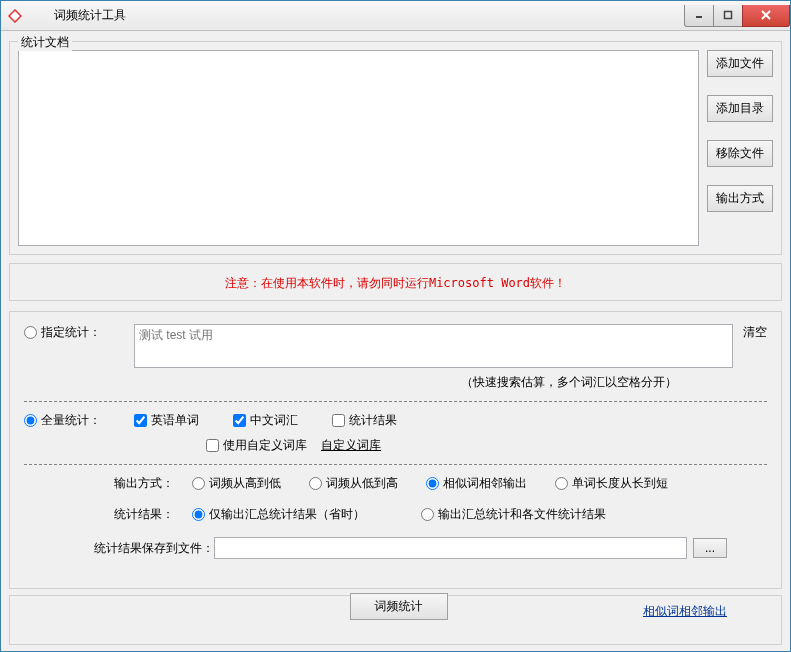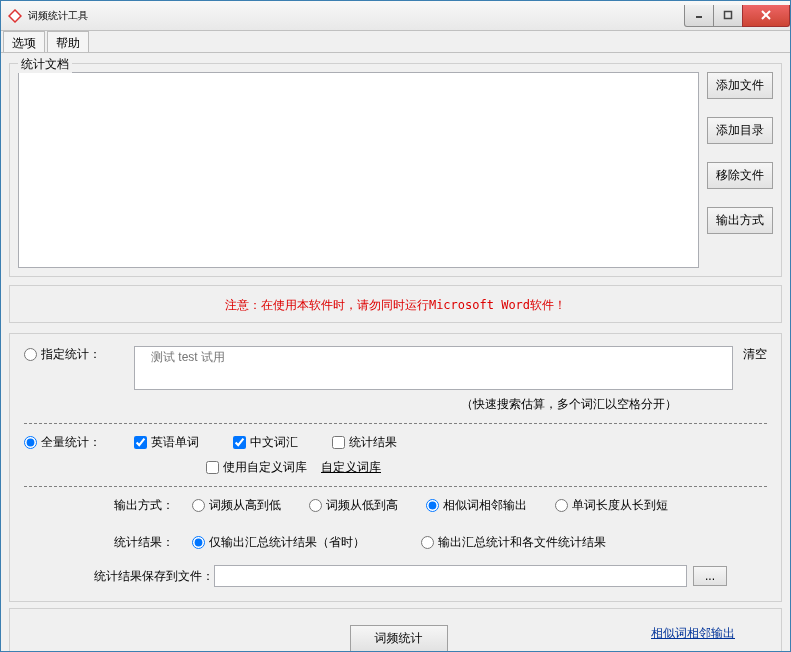--- a/index.html
+++ b/index.html
@@ -14,21 +14,21 @@
 }
 
 .titlebar {
   height: 30px;
   background: linear-gradient(to bottom, #f8f8f8, #e8e8e8);
   border-bottom: 1px solid #c0c0c0;
   display: flex; align-items: center;
   padding-left: 6px;
 }
 .titlebar .icon { width: 16px; height: 16px; margin-right: 5px; display:flex; align-items:center; justify-content:center; }
-.titlebar .title { flex: 1; font-size: 10px; color: #000; }
+.titlebar .title { flex: 1; font-size: 12px; color: #000; margin-left: 26px; }
 .winbtns { display: flex; height: 22px; }
 .winbtn {
   width: 30px; height: 22px;
   border: 1px solid #8a8a8a; border-top: none;
   background: linear-gradient(to bottom, #f0f0f0, #d8d8d8);
   display: flex; align-items: center; justify-content: center;
   margin-left: -1px; font-size: 10px; color: #444;
 }
 .winbtn.min { border-bottom-left-radius: 3px; }
 .winbtn.close { background: linear-gradient(to bottom, #e66, #c43); color: #fff; width: 48px; border-bottom-right-radius: 3px; border-color:#a03030; }
@@ -115,43 +115,43 @@
 
 .radio, .checkbox { display: inline-flex; align-items: center; gap: 4px; font-size: 12px; }
 .radio input, .checkbox input { margin: 0; }
 
 .textarea {
   flex: 1;
   height: 44px;
   border: 1px solid #abadb3;
   background: #fff;
   font-size: 12px;
-  padding: 2px 16px;
+  padding: 2px 4px;
   color: #888;
   resize: none;
   font-family: inherit;
   overflow-y: scroll;
 }
 
 .textinput {
   flex: 1;
   height: 22px;
   border: 1px solid #abadb3;
   background: #fff;
   padding: 2px 4px;
   font-size: 12px;
 }
 
 .hint { color: #000; font-size: 12px; text-align: right; }
 .linklike { color: #000; text-decoration: underline; padding-left: 14px; }
 
 .footer {
-  display: flex; align-items: flex-start;
+  display: flex; align-items: flex-end;
   border: 1px solid #d0d0d0;
-  padding: 16px;
+  padding: 24px;
   margin-top: 6px;
   height: 46px;
 }
 .footer .main-btn {
   margin: 0 auto;
   padding: 4px 24px;
 }
 .footer .link-right {
   color: #003399;
   text-decoration: underline;
@@ -186,24 +186,20 @@
       </div>
       <div class="winbtn close">
         <svg width="12" height="12">
             <line x1="2" y1="2" x2="10" y2="10" stroke="#fff" stroke-width="2"></line>
             <line x1="10" y1="2" x2="2" y2="10" stroke="#fff" stroke-width="2"></line>
           </svg>
       </div>
     </div>
   </div>
 
-  <div class="menubar">
-    <div class="menuitem">选项</div>
-    <div class="menuitem">帮助</div>
-  </div>
 
   <div class="client">
 
     <div class="groupbox">
       <span class="legend">统计文档</span>
       <div class="docs-row">
         <div class="listbox"></div>
         <div class="sidebtns">
           <div class="btn">添加文件</div>
           <div class="btn">添加目录</div>
@@ -278,21 +274,21 @@
           <input type="radio" name="out" checked="" style="">
             <span>相似词相邻输出</span>
         </label>
         <span class="gap" style="width:28px;"></span>
         <label class="radio">
           <input type="radio" name="out" style="">
             <span>单词长度从长到短</span>
         </label>
       </div>
 
-      <div class="row row-center" style="margin-top:20px;align-items:center;">
+      <div class="row row-center" style="margin-top:14px;align-items:center;">
         <span class="label" style="width:150px;">统计结果：</span>
         <span class="gap" style="width:18px;"></span>
         <label class="radio">
           <input type="radio" name="res" checked="" style="">
             <span>仅输出汇总统计结果（省时）</span>
         </label>
         <span class="gap" style="width:56px;"></span>
         <label class="radio">
           <input type="radio" name="res" style="">
             <span>输出汇总统计和各文件统计结果</span>

